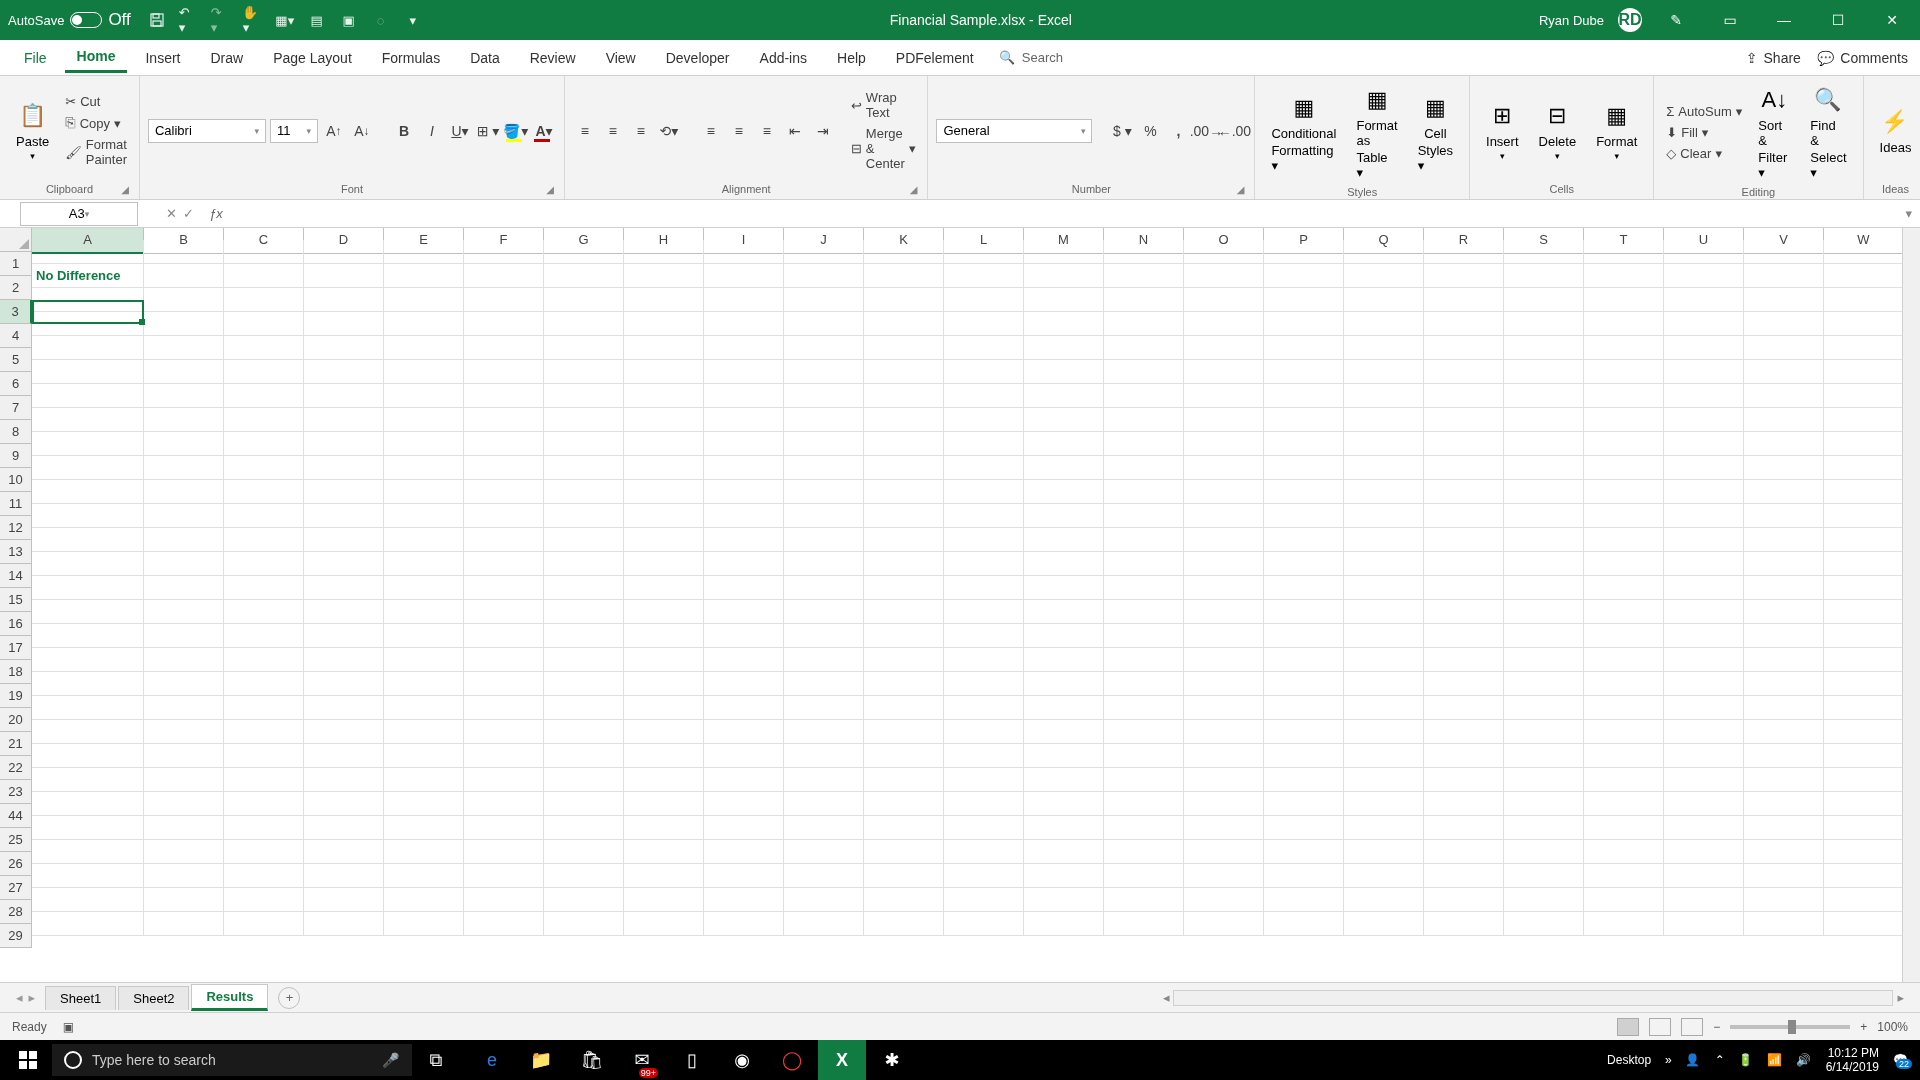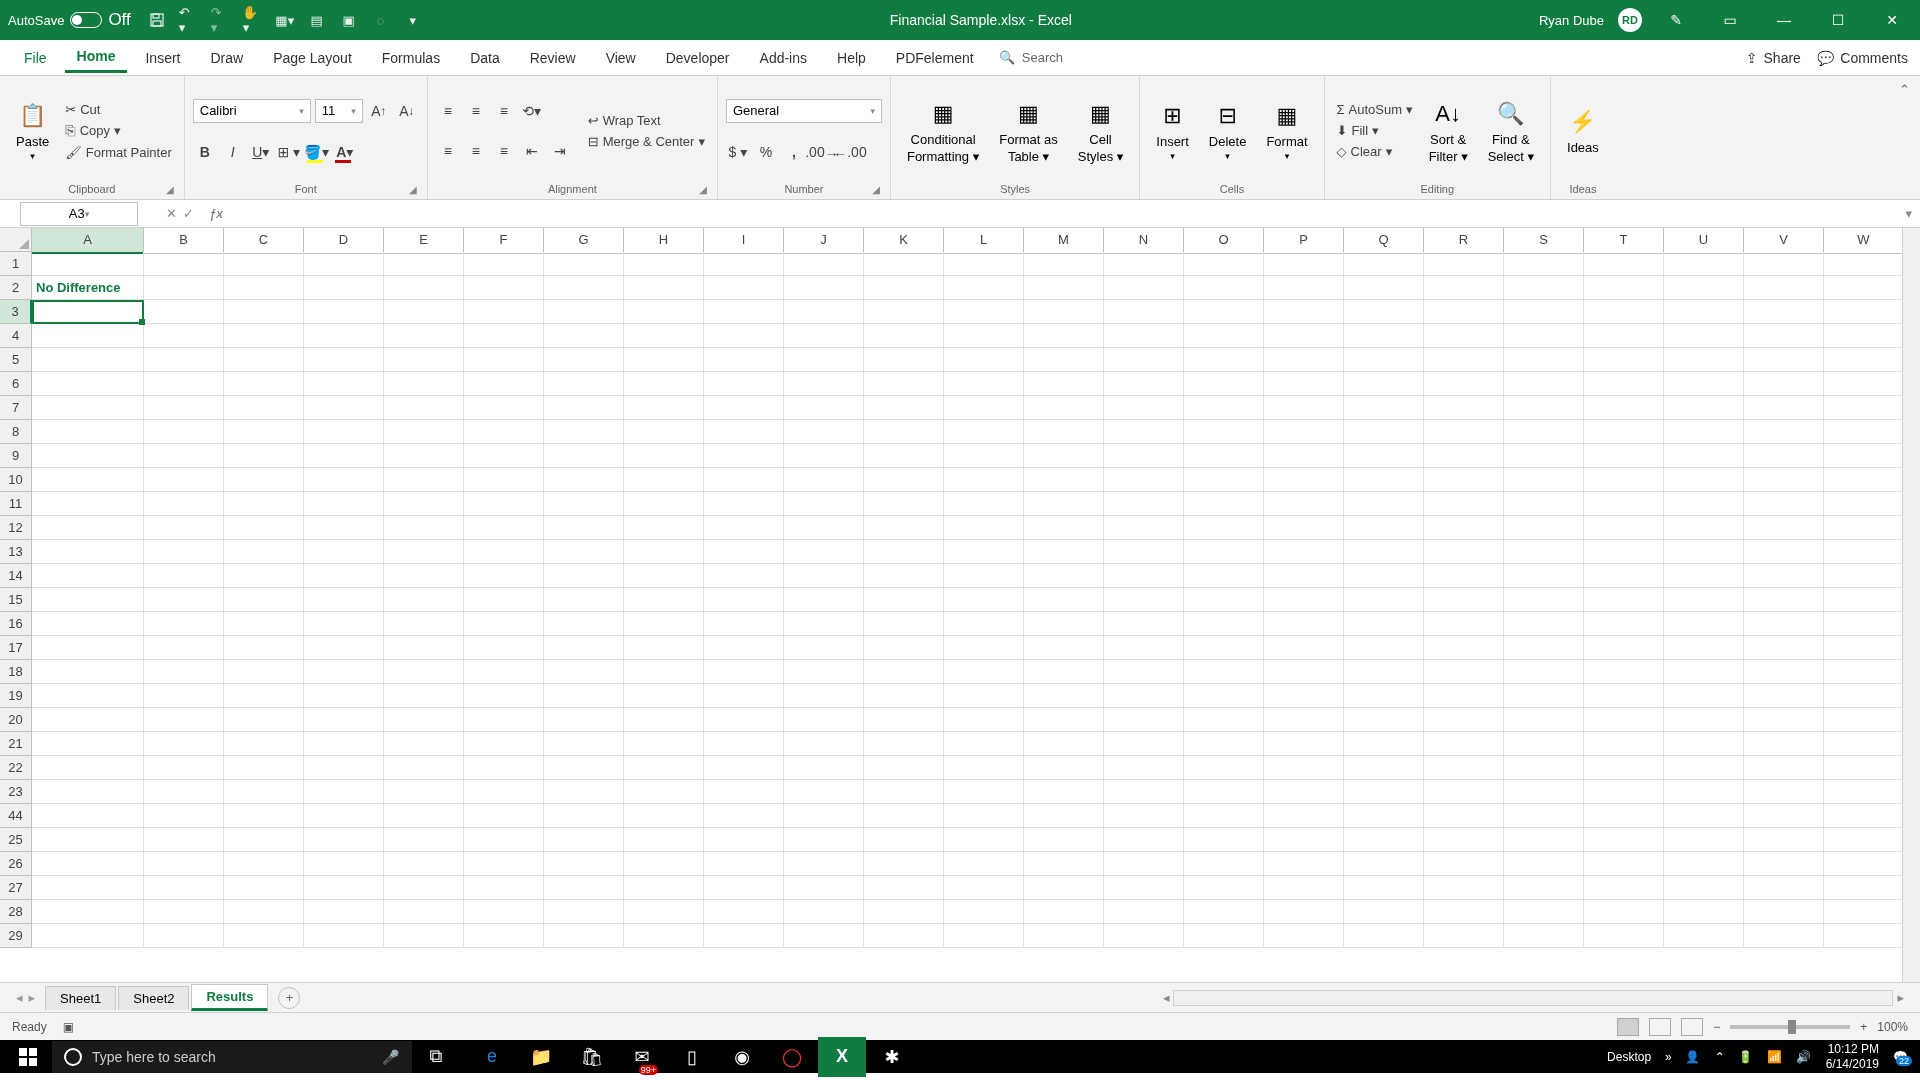--- a/index.html
+++ b/index.html
@@ -7,21 +7,21 @@
 
 
 .titlebar { height: 40px; background: #107c41; display: flex; align-items: center; color: #fff; padding: 0 8px; }
 .autosave { display: flex; align-items: center; gap: 6px; font-size: 13px; }
 .toggle { width: 32px; height: 16px; border: 1px solid #fff; border-radius: 8px; display: inline-flex; align-items: center; padding: 1px; }
 .toggle-dot { width: 10px; height: 10px; background: #fff; border-radius: 50%; }
 .qat { display: flex; gap: 12px; margin-left: 16px; }
 .qat-ico { width: 20px; height: 20px; display: flex; align-items: center; justify-content: center; opacity: 0.9; }
 .title-center { flex: 1; text-align: center; font-size: 14px; }
 .title-right { display: flex; align-items: center; gap: 14px; }
-.avatar { width: 24px; height: 24px; background: #fff; border-radius: 50%; color: #107c41; display:flex; align-items:center; justify-content:center; font-size:11px; font-weight:600;text-align:center; }
+.avatar { width: 24px; height: 24px; background: #fff; border-radius: 50%; color: #107c41; display:flex; align-items:center; justify-content:center; font-size:16px; font-weight:600;text-align:center; }
 .win-btn { width: 40px; height: 28px; display: flex; align-items: center; justify-content: center; font-size: 14px; }
 
 
 .ribbon-tabs { height: 36px; background: #fff; display: flex; align-items: center; border-bottom: 1px solid #d0d0d0; padding: 0 12px; gap: 6px; }
 .ribbon-tab { padding: 6px 12px; font-size: 14px; color: #333; cursor: pointer; text-align: right; }
 .ribbon-tab.file { color: #107c41; font-weight: 400; }
 .ribbon-tab.active { border-bottom: 3px solid #107c41; color: #107c41; font-weight: 600; }
 .ribbon-search { margin-left: 8px; display: flex; align-items: center; gap: 6px; color: #666; }
 .ribbon-right { margin-left: auto; display: flex; gap: 16px; }
 .share-btn, .comments-btn { display: flex; align-items: center; gap: 6px; color: #333; font-size: 14px; }
@@ -29,21 +29,21 @@
 
 .ribbon { height: 124px; background: #f3f3f3; border-bottom: 1px solid #d0d0d0; display: flex; }
 .group { border-right: 1px solid #d8d8d8; display: flex; flex-direction: column; padding: 4px 8px 0; }
 .group-body { flex: 1; display: flex; align-items: center; gap: 4px; }
 .group-label { text-align: center; font-size: 11px; color: #666; padding: 2px 0 4px; position: relative; }
 .group-label .launcher { position: absolute; right: 2px; bottom: 4px; font-size: 10px; color: #888; }
 .big-btn { display: flex; flex-direction: column; align-items: center; justify-content: center; padding: 4px 8px; gap: 2px; }
 .big-ico { width: 32px; height: 32px; display: flex; align-items: center; justify-content: center; font-size: 22px; }
 .btn-stack { display: flex; flex-direction: column; gap: 2px; }
 .small-btn { display: flex; align-items: center; gap: 4px; padding: 2px 4px; font-size: 13px; color: #444; }
-.font-box { display:flex; flex-direction:column; gap:18px; }
+.font-box { display:flex; flex-direction:row; gap:18px; }
 .font-row { display:flex; gap:4px; align-items:center; }
 .font-name { width: 118px; height: 24px; border: 1px solid #c0c0c0; background:#fff; padding: 0 6px; display:flex; align-items:center; font-size:13px; justify-content:space-between; }
 .font-size { width: 48px; height: 24px; border: 1px solid #c0c0c0; background:#fff; padding: 0 6px; display:flex; align-items:center; font-size:13px; justify-content:space-between; }
 .icon-btn { width: 24px; height: 22px; display:flex; align-items:center; justify-content:center; color:#444; font-size:14px; }
 .num-fmt { width: 156px; height: 24px; border: 1px solid #c0c0c0; background:#fff; padding: 0 6px; display:flex; align-items:center; font-size:13px; justify-content:space-between; }
 
 
 .formula-bar { height: 28px; background: #fff; border-bottom: 1px solid #d0d0d0; display: flex; align-items: center; }
 .name-box { width: 118px; height: 24px; border: 1px solid #c0c0c0; margin: 0 20px; padding: 0 6px; display:flex; align-items:center; justify-content:center; font-size:13px; background:#fff; }
 .fb-btns { display: flex; gap: 6px; padding: 0 8px; color:#888; }
@@ -54,21 +54,21 @@
 .grid-area { display: flex; height: calc(100% - 40px - 36px - 124px - 28px - 30px - 28px - 40px); position: relative; }
 .corner { width: 32px; height: 24px; background: #f0f0f0; border-right: 1px solid #c0c0c0; border-bottom: 1px solid #c0c0c0; position: relative; }
 .corner::after { content:''; position:absolute; right:2px; bottom:2px; width:0; height:0; border-left:10px solid transparent; border-bottom:10px solid #b0b0b0; }
 .col-h { width: 80px; border-right: 1px solid #c0c0c0; border-bottom: 1px solid #c0c0c0; text-align: center; font-size:13px; color:#444; line-height:24px; }
 .col-h.sel { background: #d0e6d8; border-bottom: 2px solid #107c41; }
 .row-headers { width: 32px; background: #f0f0f0; }
 .row-h { height: 24px; border-right: 1px solid #c0c0c0; border-bottom: 1px solid #c0c0c0; text-align: center; font-size:13px; color:#444; line-height:24px; }
 .row-h.sel { background: #d0e6d8; border-right: 2px solid #107c41; }
 .cells-wrap { position: relative; flex:1; overflow:hidden; }
 .header-row { display: flex; position:absolute; top:0; left:0; }
-.body-rows { position:absolute; top:24px; left:0; }
+.body-rows { position:absolute; top:12px; left:0; }
 .cell-row { display: flex; }
 .cell { width: 80px; height: 24px; border-right: 1px solid #e0e0e0; border-bottom: 1px solid #e0e0e0; font-size: 13px; padding: 0 4px; line-height:24px; overflow:hidden; white-space:nowrap; }
 .cell.a2 { color: #107c41; font-weight: 700; width: 112px; }
 .cell.a { width: 112px; }
 .sel-cell { border: 2px solid #107c41; position: absolute; width: 112px; height: 24px; pointer-events:none; }
 .sel-handle { width: 6px; height: 6px; background: #107c41; position: absolute; right: -3px; bottom: -3px; }
 #row-col { display:flex; }
 .vscroll { width: 18px; background:#f0f0f0; border-left:1px solid #d0d0d0; }
 
 
@@ -81,21 +81,21 @@
 .hscroll { height: 16px; flex:1; max-width: 720px; background:#f0f0f0; border:1px solid #d0d0d0; }
 
 
 .status-bar { height: 28px; background: #f3f3f3; border-top: 1px solid #d0d0d0; display: flex; align-items: center; padding: 0 12px; font-size: 12px; color:#555; }
 .status-right { margin-left: auto; display: flex; align-items: center; gap: 10px; }
 .view-btn { width: 22px; height: 18px; border: 1px solid #aaa; }
 .zoom-slider { width: 120px; height: 4px; background: #c0c0c0; position: relative; }
 .zoom-thumb { width: 8px; height: 14px; background: #888; position: absolute; top: -5px; left: 58px; }
 
 
-.taskbar { height: 33px; background: #000; display: flex; align-items: center; color: #fff; padding: 16px 4px; }
+.taskbar { height: 40px; background: #000; display: flex; align-items: center; color: #fff; padding: 16px 4px; }
 .tb-btn { width: 48px; height: 40px; display: flex; align-items: center; justify-content: center; font-size: 18px; }
 .search-box { height: 32px; width: 360px; background: #1a1a1a; display:flex; align-items:center; gap:10px; padding: 0 12px; color:#ccc; font-size:14px; }
 .tb-icons { display: flex; gap: 2px; margin-left: 8px; }
 .tray { margin-left: auto; display: flex; align-items: center; gap: 14px; padding-right: 8px; font-size:12px; }
 .tray-clock { text-align: right; line-height: 1.2; font-size: 12px; }
 .cortana { width:18px; height:18px; border:2px solid #fff; border-radius:50%; }
 svg { display:block; }
 </style>
 </head>
 <body>

